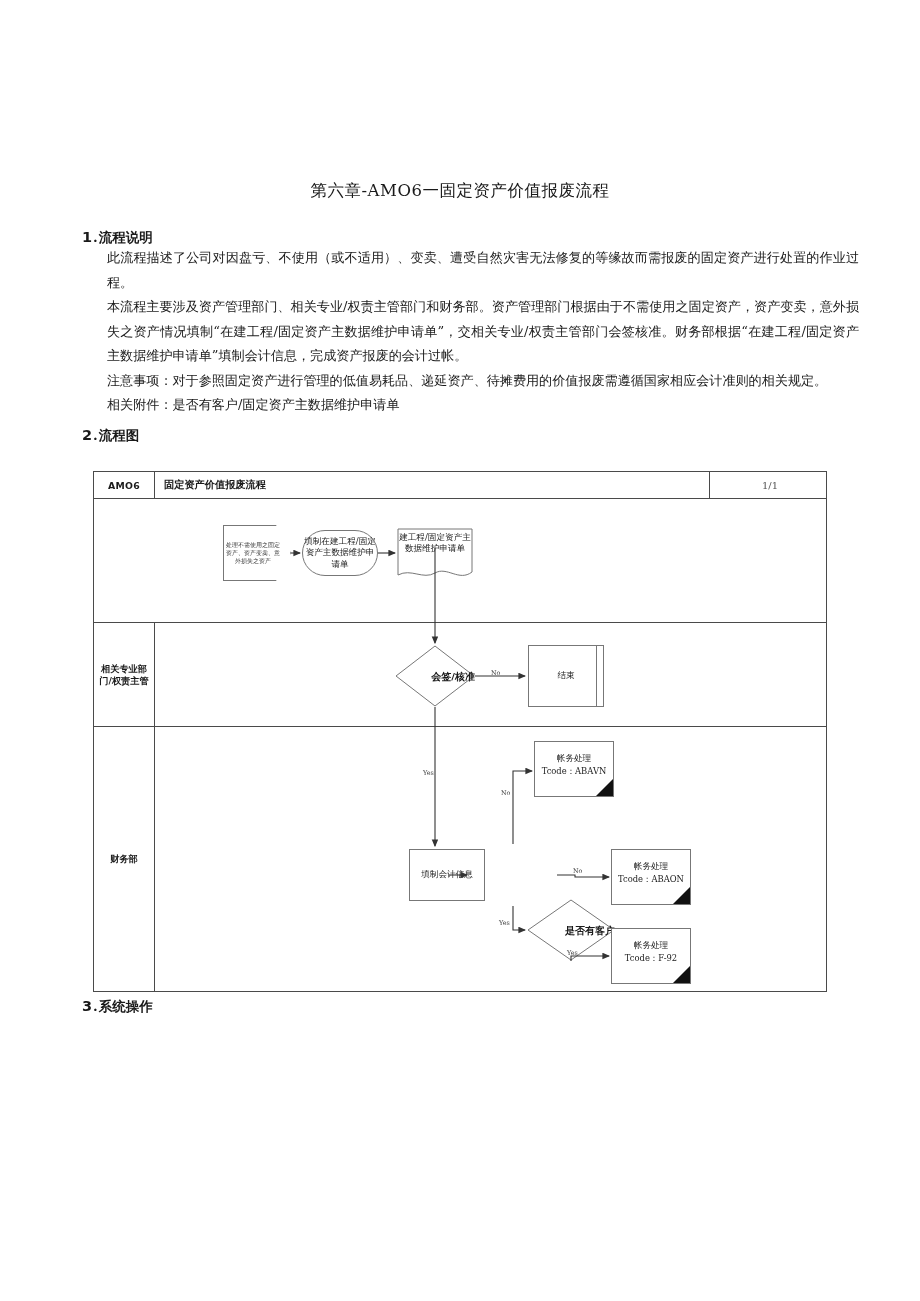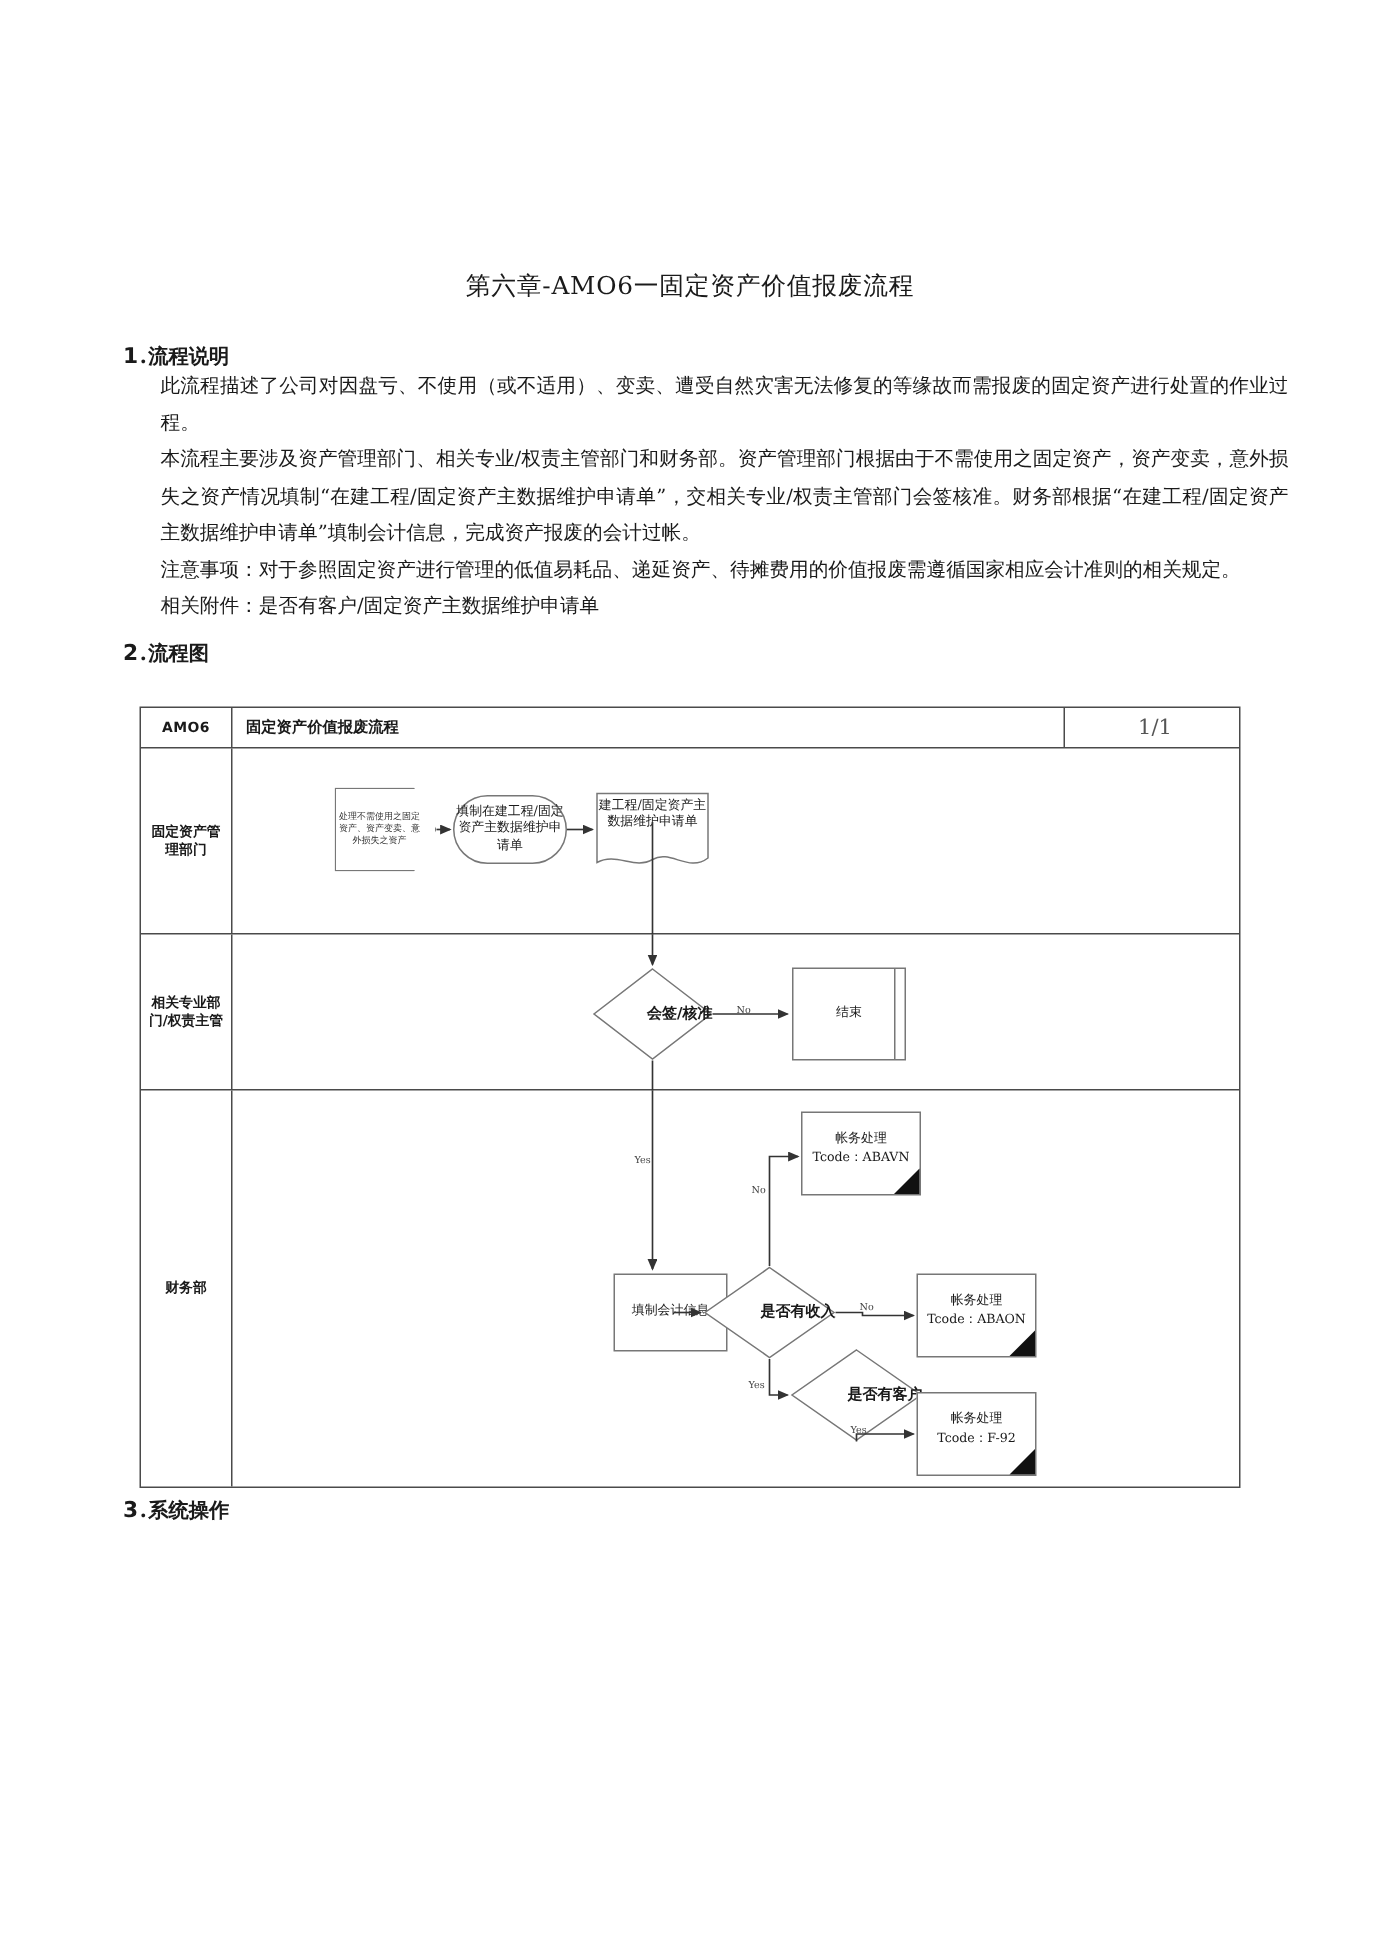--- a/index.html
+++ b/index.html
@@ -103,21 +103,21 @@
     box-sizing: border-box;
     display: flex; align-items: center;
     padding-left: 9px;
     font-size: 10.2px; font-weight: bold;
   }
   .fc-header .cell-page {
     position: absolute;
     left: 620px; top: 0;
     right: 0; height: 100%;
     display: flex; align-items: center; justify-content: center;
-    font-size: 14px;
+    font-size: 10px;
     color: #555;
   }
 
   
   .lane {
     position: absolute;
     left: 0;
     width: 100%;
     box-sizing: border-box;
   }
@@ -257,21 +257,20 @@
 
   <div class="flow-frame">
 
     <div class="fc-header">
       <div class="cell-code">AMO6</div>
       <div class="cell-title">固定资产价值报废流程</div>
       <div class="cell-page">1/1</div>
     </div>
 
     <div class="lane" id="lane1">
-      <div class="lane-label">固定资产管理部门</div>
       <div class="lane-body">
 
         <div class="shape hex" style="left:68px; top:26px; width:68px; height:56px;">
           <span>处理不需使用之固定资产、资产变卖、意外损失之资产</span>
         </div>
 
         <div class="shape box" style="left:147px; top:31px; width:76px; height:46px;border-radius:23px;">
           <span>填制在建工程/固定资产主数据维护申请单</span>
         </div>
 
@@ -333,26 +332,20 @@
         <div class="tcode-box" style="left:379px; top:14px; width:80px; height:56px;">
           <div class="t1">帐务处理</div>
           <div class="t2">Tcode：ABAVN</div>
           <span class="corner-tri"></span>
         </div>
 
         <div class="shape box" style="left:218px; top:122px; width:76px; height:52px;margin-left:36px;">
           <span>填制会计信息</span>
         </div>
 
-        <div class="diamond-wrap" style="left:314px; top:117px; width:88px; height:62px;">
-          <svg width="88" height="62" viewBox="0 0 88 62">
-            <polygon points="44,1 87,31 44,61 1,31" fill="#ffffff" stroke="#777777" stroke-width="1"></polygon>
-          </svg>
-          <div class="dtext">是否有收入</div>
-        </div>
 
         <div class="tcode-box" style="left:456px; top:122px; width:80px; height:56px;">
           <div class="t1">帐务处理</div>
           <div class="t2">Tcode：ABAON</div>
           <span class="corner-tri"></span>
         </div>
 
         <div class="diamond-wrap" style="left:372px; top:172px; width:88px; height:62px;">
           <svg width="88" height="62" viewBox="0 0 88 62">
             <polygon points="44,1 87,31 44,61 1,31" fill="#ffffff" stroke="#777777" stroke-width="1"></polygon>

